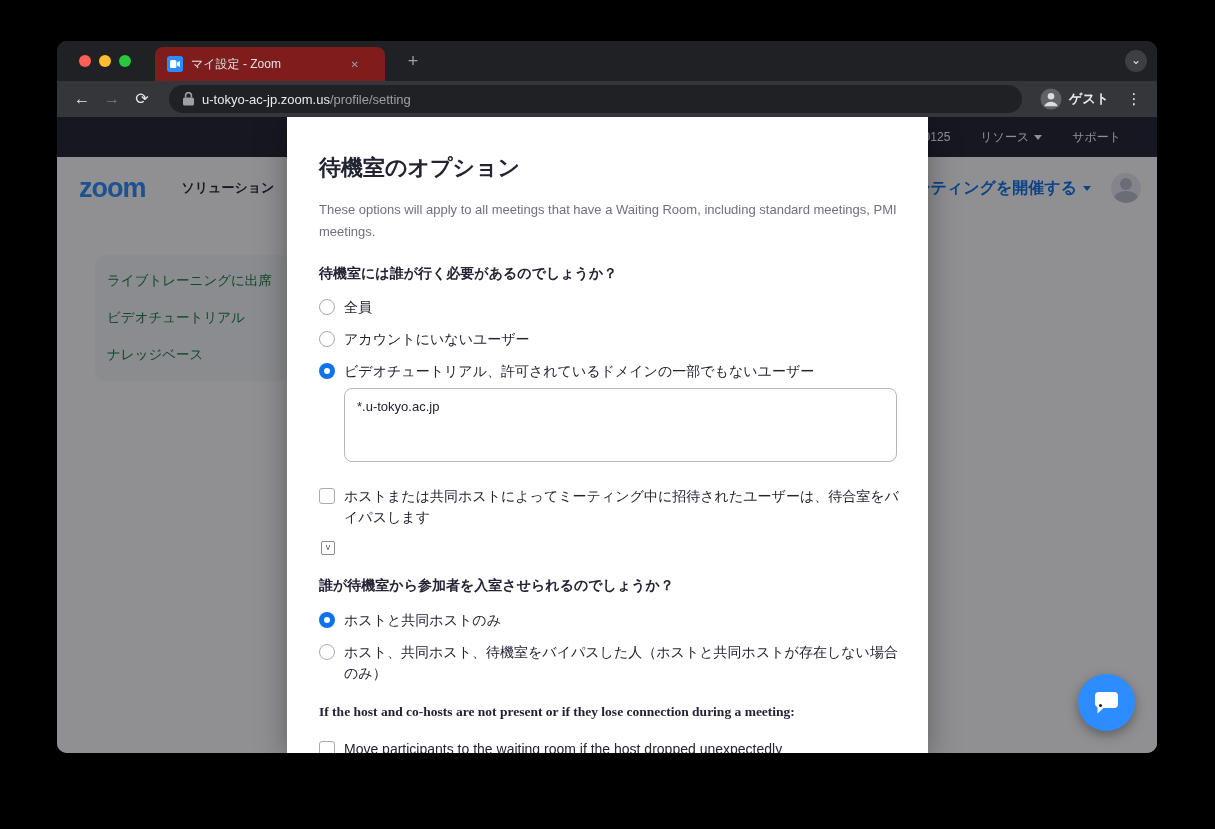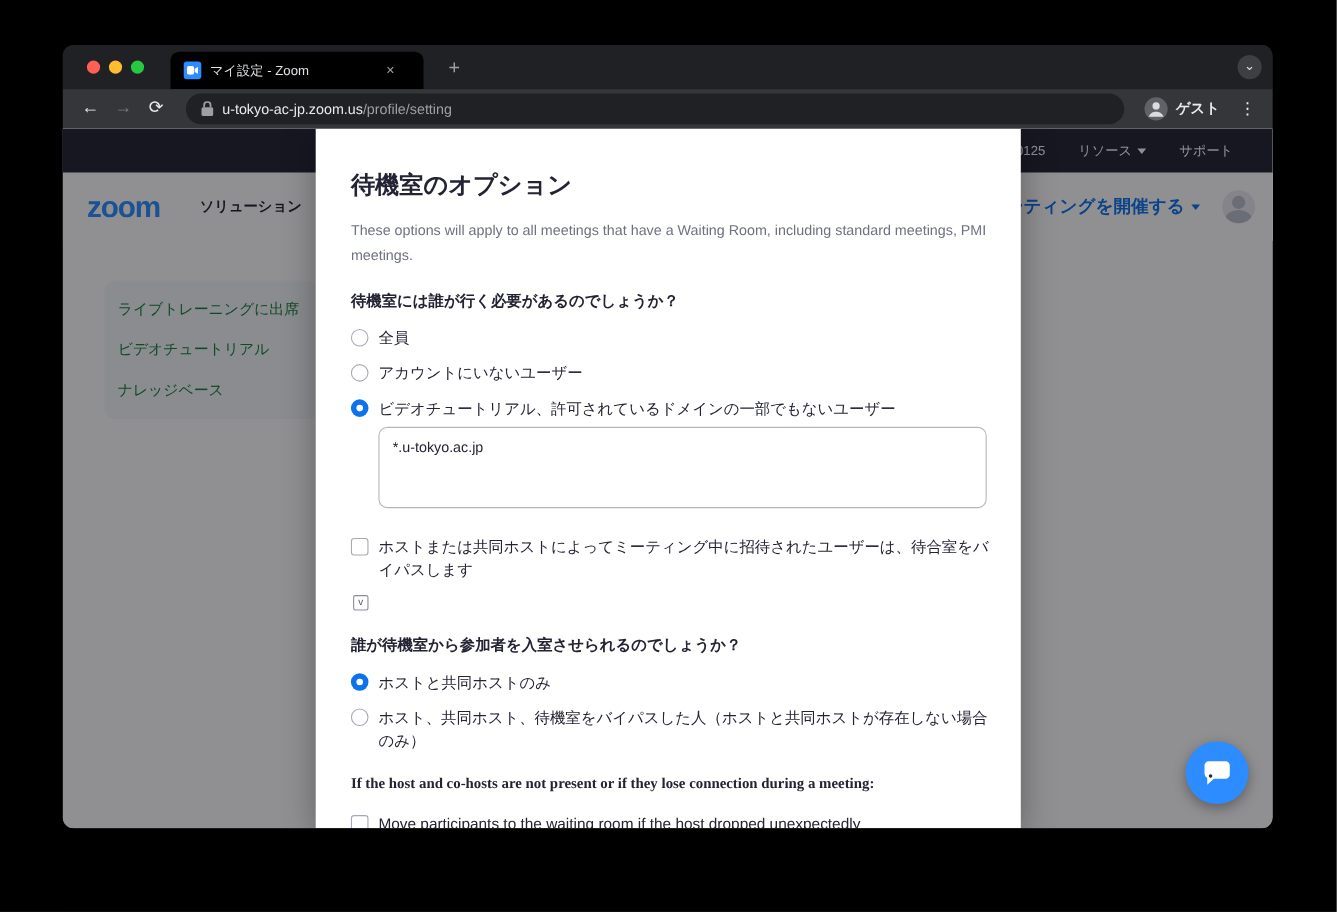--- a/index.html
+++ b/index.html
@@ -22,21 +22,21 @@
 
   
   .tabstrip { height:40px; background:#202124; position:relative; flex:none; }
   .traffic { position:absolute; left:22px; top:14px; display:flex; gap:8px; }
   .light { width:12px; height:12px; border-radius:50%; }
   .light.red { background:#ff5f57; }
   .light.yellow { background:#febc2e; }
   .light.green { background:#28c840; }
   .tab {
     position:absolute; left:98px; top:6px; width:230px; height:34px;
-    background:#000000; border-radius:8px 8px 0 0;
+    background:#7f1d1d; border-radius:8px 8px 0 0;
     display:flex; align-items:center; padding:0 22px 0 12px; gap:8px;
   }
   .favicon { width:16px; height:16px; border-radius:3px; background:#2d8cff;
     display:flex; align-items:center; justify-content:center; flex:none; }
   .tab-title { font-size:12px; color:#dfe1e5; flex:1; white-space:nowrap; overflow:hidden; }
   .tab-close { font-size:10px; color:#9aa0a6; cursor:pointer; padding:2px 4px; }
   .newtab { position:absolute; left:344px; top:9px; width:24px; height:24px;
     color:#9aa0a6; font-size:18px; line-height:22px; text-align:center; cursor:pointer; border-radius:50%; }
   .tabsearch { position:absolute; right:10px; top:9px; width:22px; height:22px; border-radius:50%;
     background:#3c4043; color:#dfe1e5; font-size:12px; line-height:20px; text-align:center; cursor:pointer; }
@@ -97,21 +97,21 @@
     border-radius:50%; background:#fff; }
   .checkbox { width:16px; height:16px; border-radius:3px; border:1px solid #a6a9b8; background:#fff;
     flex:none; margin-top:2px; cursor:pointer; }
   .domainbox-wrap { margin:0 0 20px 25px; }
   .domainbox { width:553px; height:74px; border:1px solid #b4b7c3; border-radius:8px;
     padding:10px 12px; font-size:13px; color:#232333; resize:none; outline:none;
     font-family:"Liberation Sans","DejaVu Sans",sans-serif; }
   .stray { display:inline-flex; align-items:center; justify-content:center;
     width:14px; height:14px; border:1px solid #8a8d99; border-radius:2px;
     font-size:9px; color:#555; margin:0 0 18px 2px; line-height:1; }
-  .gap-top { margin-top:3px; }
+  .gap-top { margin-top:3px;font-family:Liberation Mono, monospace; }
   .mb18 { margin-bottom:18px; }
   .mb14 { margin-bottom:17px;font-family:Liberation Serif, serif; }
 
   
   .fab { position:absolute; right:22px; bottom:22px; width:57px; height:57px; border-radius:50%;
     background:#2d8cff; z-index:20; display:flex; align-items:center; justify-content:center;
     box-shadow:0 4px 12px rgba(0,0,0,.35); cursor:pointer; }
 </style>
 </head>
 <body>

